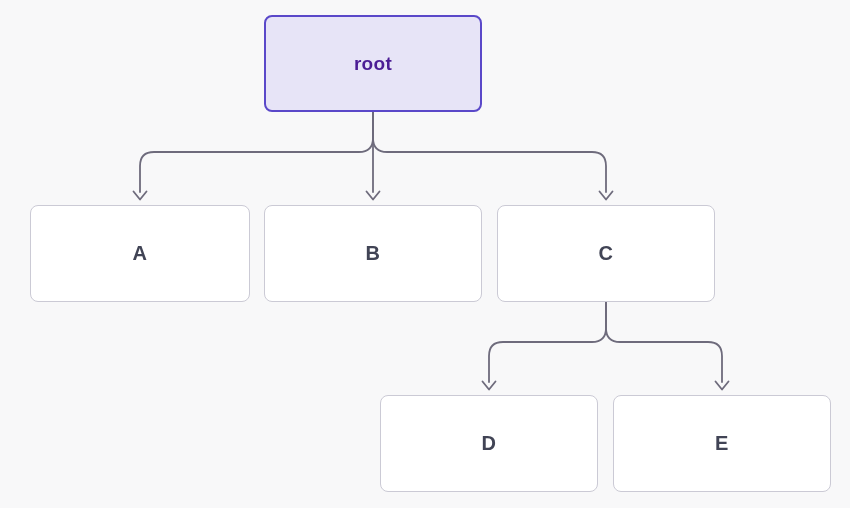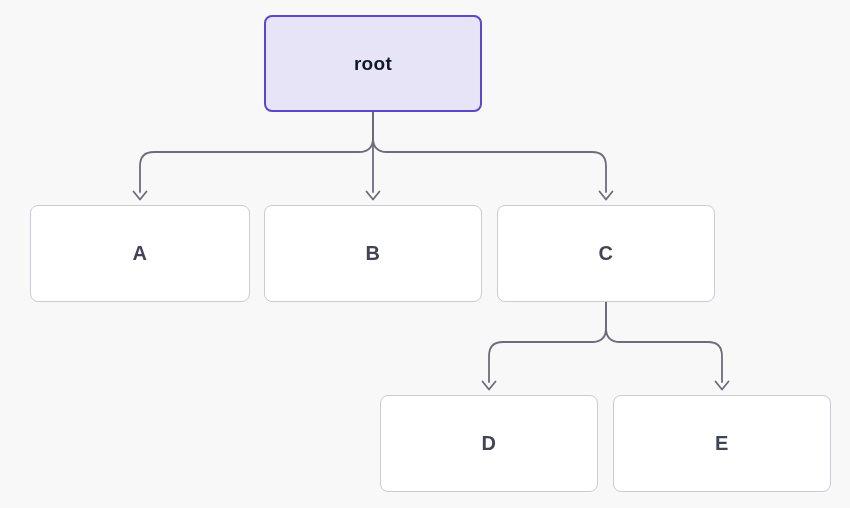--- a/index.html
+++ b/index.html
@@ -42,21 +42,21 @@
     font-weight: 600;
     color: #414455;
     letter-spacing: 0.5px;
   }
   .node.root {
     background: #e7e4f7;
     border: 2px solid #5a48c9;
   }
   .node.root .label {
     font-size: 19px;
-    color: #0f172a;
+    color: #4c1d95;
     letter-spacing: 0.3px;
   }
 </style>
 </head>
 <body>
 
 <div class="canvas">
 
   <svg class="edges-layer" width="850" height="508" viewBox="0 0 850 508" fill="none" stroke="#6e6b7c" stroke-width="1.8" stroke-linecap="round" stroke-linejoin="round">
 

